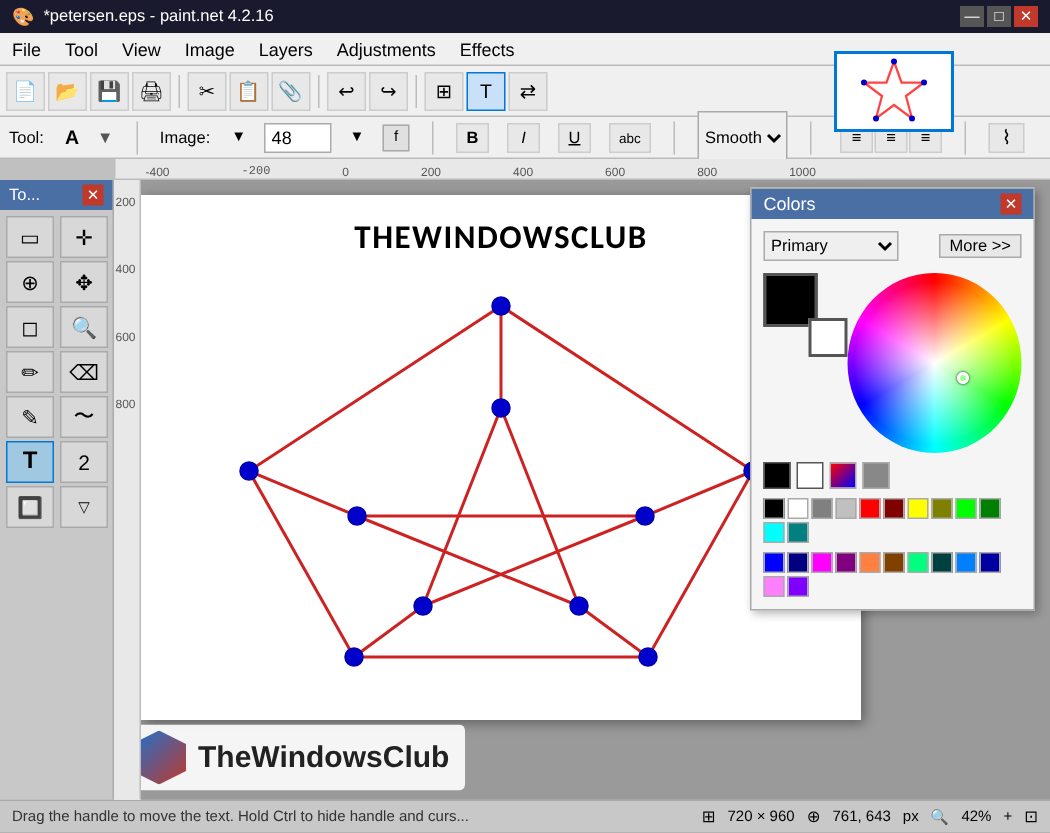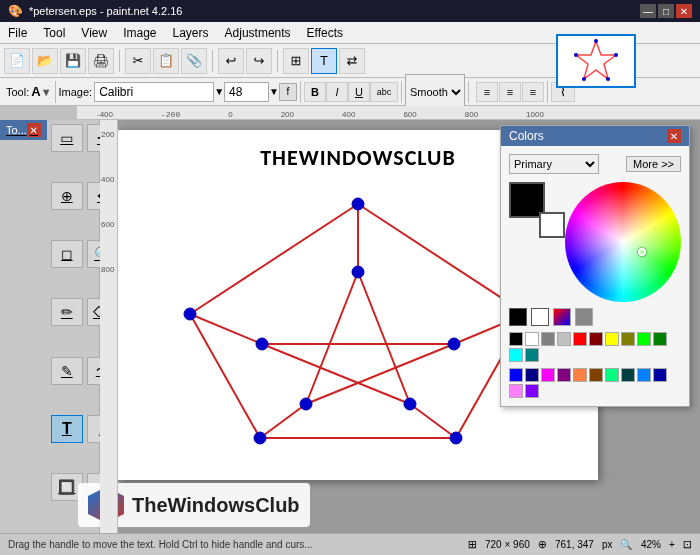--- a/index.html
+++ b/index.html
@@ -68,21 +68,21 @@
     .toolbar-btn.active { background: #c8e0f8; border-color: #0078d7; }
 
     
     .format-bar {
       background: #f0f0f0;
       height: 28px;
       display: flex;
       align-items: center;
       padding: 0 6px;
       border-bottom: 1px solid #bbb;
-      gap: 0;
+      gap: 12px;
       font-size: 12px;
     }
     .format-label { font-size: 11px; margin-right: 2px; }
     .format-input {
       height: 20px;
       border: 1px solid #aaa;
       font-size: 12px;
       padding: 0 4px;
     }
     .font-select { width: 120px; }
@@ -97,26 +97,25 @@
     }
     .align-group { display: flex; gap: 1px; margin-left: 4px; }
     .main-area {
       display: flex;
       flex: 1;
       height: calc(555px - 22px - 22px - 34px - 28px - 14px - 22px);
     }
 
     
     .toolbox {
-      width: 100px;
+      width: 76px;
       background: #c8c8c8;
       border-right: 1px solid #aaa;
       display: flex;
-      flex-direction: row;
-      text-decoration: underline;
+      flex-direction: column;
     }
     .toolbox-header {
       background: #4a6fa5;
       color: white;
       height: 20px;
       display: flex;
       align-items: center;
       justify-content: space-between;
       padding: 0 6px;
       font-size: 11px;
@@ -301,21 +300,20 @@
     </div>
   </div>
 </div>
 
 <div class="format-bar">
   <span class="format-label">Tool:</span>
   <span style="font-weight:bold; font-size:13px;">A</span>
   <span style="font-size:11px; color:#555;">▼</span>
   <div class="toolbar-separator"></div>
   <span class="format-label">Image:</span>
-  <input class="format-input font-select" type="text" value="Calibri" style="">
   <span style="font-size:10px;">▼</span>
   <input class="format-input size-select" type="text" value="48" style="">
   <span style="font-size:10px;">▼</span>
   <button style="width:18px;height:18px;font-size:10px;background:#e0e0e0;border:1px solid #aaa;cursor:pointer;">f</button>
   <div class="toolbar-separator"></div>
   <button class="format-btn" style="font-weight:bold;">B</button>
   <button class="format-btn" style="font-style:italic;">I</button>
   <button class="format-btn" style="text-decoration:underline;">U</button>
   <button class="format-btn" style="font-size:9px; width:28px;">abc</button>
   <div class="toolbar-separator"></div>
@@ -490,21 +488,21 @@
     </div>
   </div>
 </div>
 
 <div class="status-bar">
   <span class="status-left">Drag the handle to move the text. Hold Ctrl to hide handle and curs...</span>
   <div class="status-right">
     <span style="font-size:11px;">⊞</span>
     <span>720 × 960</span>
     <span style="font-size:11px;">⊕</span>
-    <span>761, 347</span>
+    <span>761, 643</span>
     <span>px</span>
     <span style="cursor:pointer;">🔍</span>
     <span>42%</span>
     <span style="cursor:pointer;">+</span>
     <span style="cursor:pointer; font-size:11px;">⊡</span>
   </div>
 </div>
 
 <div style="position:fixed; bottom:28px; left:78px; display:flex; align-items:center; gap:8px; background:rgba(255,255,255,0.9); padding:4px 10px; border-radius:4px; pointer-events:none;">
   <div style="width:36px; height:36px; background:linear-gradient(135deg,#1a73d4,#c0392b); clip-path:polygon(50% 0%,100% 25%,100% 75%,50% 100%,0% 75%,0% 25%); display:flex; align-items:center; justify-content:center;"></div>

